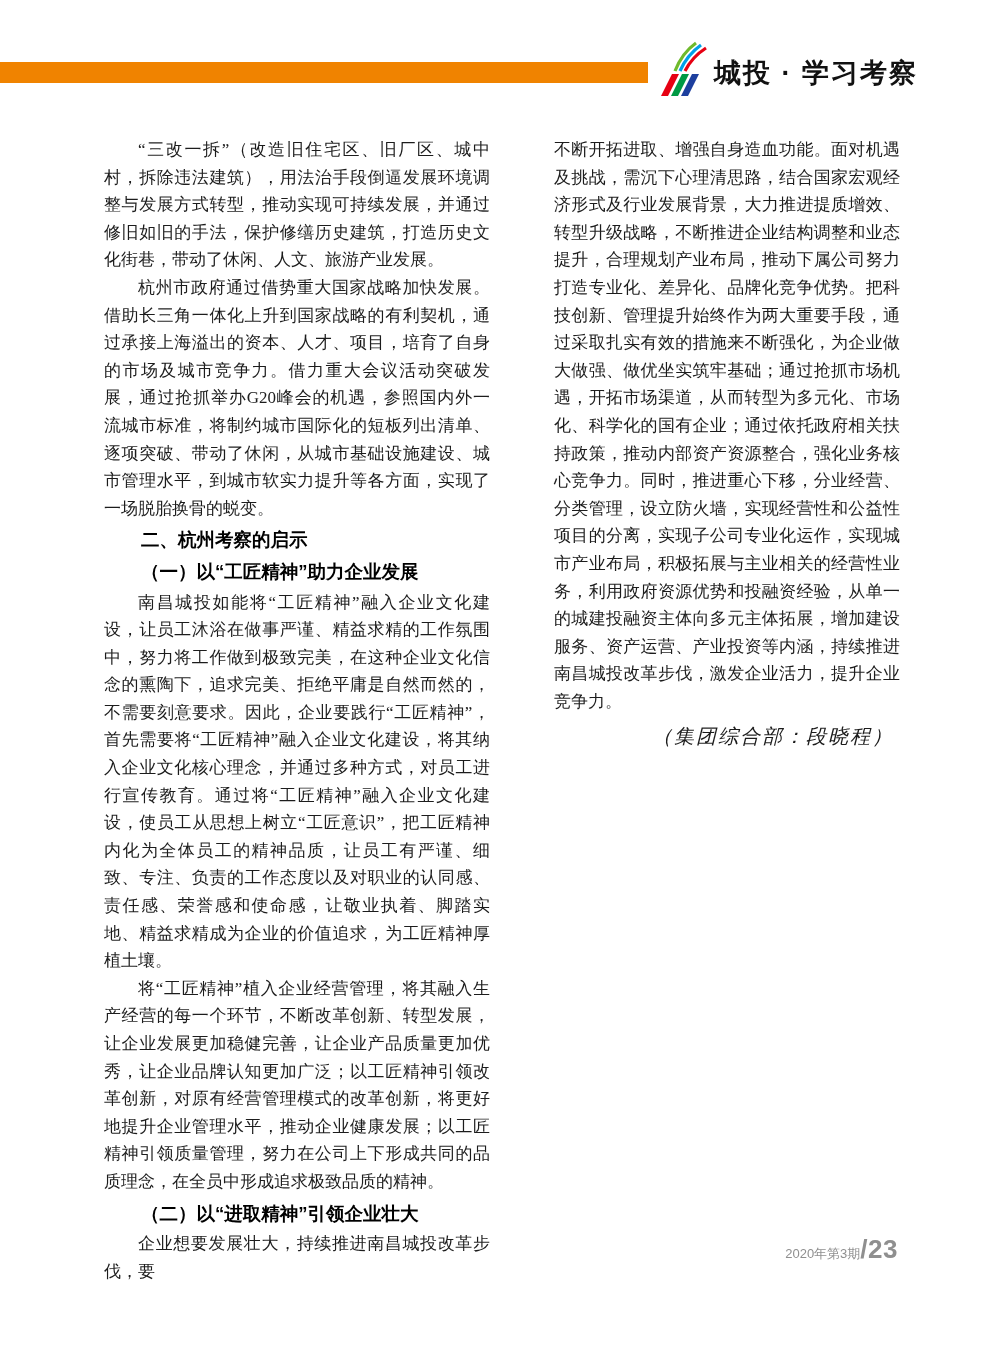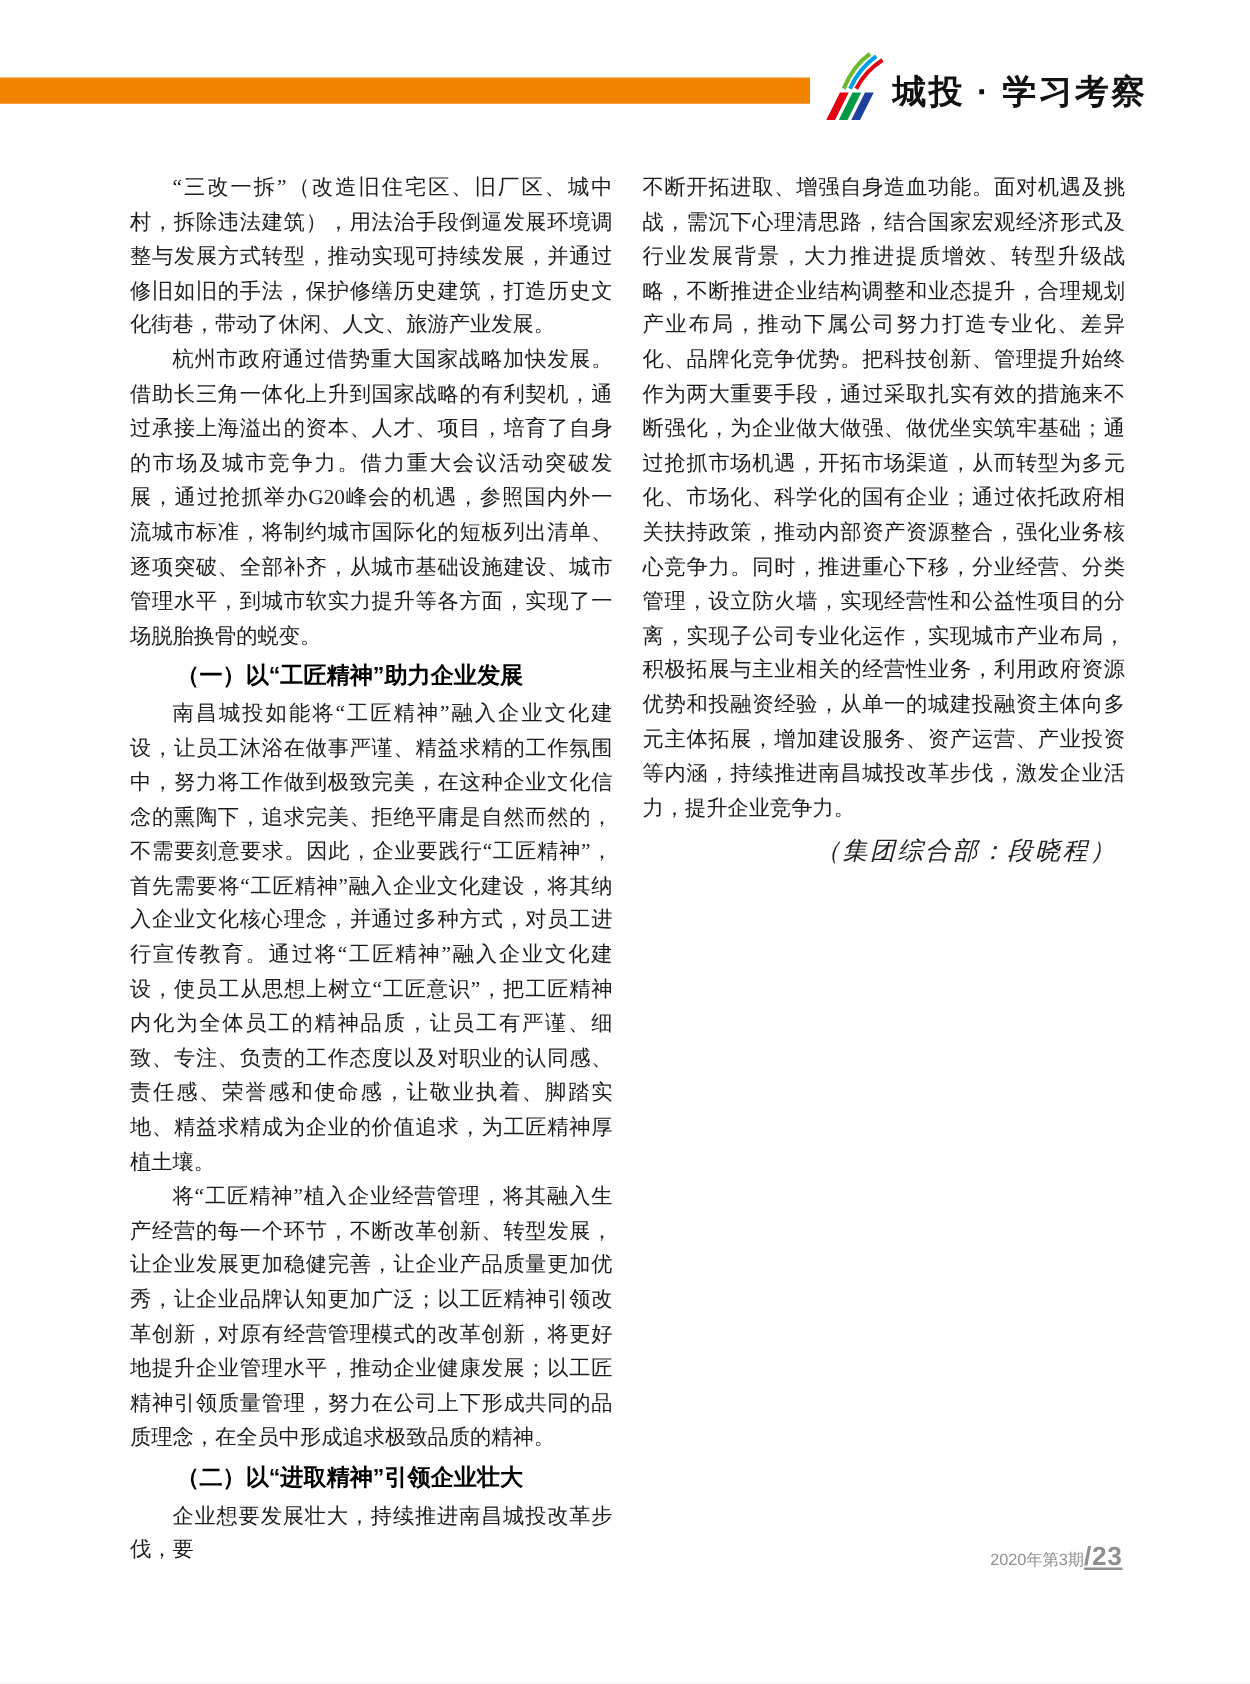--- a/index.html
+++ b/index.html
@@ -32,21 +32,21 @@
   }
   
   .col {
     position:absolute; top:136px; width:386px;
     font-size:17px; line-height:27.6px;
     text-align:justify;
   }
   .col-left  { left:104px; }
   .col-right { left:514px; }
   .col p.body { text-indent:2em; margin:0; }
-  .col p.body.noindent { text-indent:0; }
+  .col p.body.noindent { text-indent:0;margin-left:40px; }
   .col .h1, .col .h2 {
     font-family:"Liberation Sans","DejaVu Sans",sans-serif;
     font-weight:bold; font-size:18.5px; color:#000;
     text-indent:2em; line-height:27.6px;
     margin:4px 0 3px 0;
   }
   .signature {
     text-align:right;
     font-style:italic;
     letter-spacing:2px;
@@ -55,21 +55,21 @@
     margin-top:8px;
   }
   
   .footer {
     position:absolute; top:1234px; right:102px;
     color:#8f8f8f;
     font-family:"Liberation Sans","DejaVu Sans",sans-serif;
     white-space:nowrap;
   }
   .footer .issue { font-size:13px; }
-  .footer .pageno { font-size:21px; font-weight:bold; letter-spacing:0.5px;text-decoration:underline; }
+  .footer .pageno { font-size:26px; font-weight:bold; letter-spacing:0.5px; }
 </style>
 </head>
 <body>
 
 <div class="page">
 
   <div class="orange-bar"></div>
 
   <svg class="logo" viewBox="0 0 52 58" xmlns="http://www.w3.org/2000/svg">
 
@@ -79,21 +79,22 @@
 
     <polygon points="5,56 12,56 23,34 16,34" fill="#E60012"></polygon>
     <polygon points="15,56 22,56 33,34 26,34" fill="#009944"></polygon>
     <polygon points="25,56 32,56 43,34 36,34" fill="#1D3F9E"></polygon>
   </svg>
 
   <div class="brand">城投 · 学习考察</div>
 
   <div class="col col-left">
     <p class="body">“三改一拆”（改造旧住宅区、旧厂区、城中村，拆除违法建筑），用法治手段倒逼发展环境调整与发展方式转型，推动实现可持续发展，并通过修旧如旧的手法，保护修缮历史建筑，打造历史文化街巷，带动了休闲、人文、旅游产业发展。</p>
-    <p class="body">杭州市政府通过借势重大国家战略加快发展。借助长三角一体化上升到国家战略的有利契机，通过承接上海溢出的资本、人才、项目，培育了自身的市场及城市竞争力。借力重大会议活动突破发展，通过抢抓举办G20峰会的机遇，参照国内外一流城市标准，将制约城市国际化的短板列出清单、逐项突破、全部补齐，从城市基础设施建设、城市管理水平，到城市软实力提升等各方面，实现了一场脱胎换骨的蜕变。</p>
+    <p class="body">杭州市政府通过借势重大国家战略加快发展。借助长三角一体化上升到国家战略的有利契机，通过承接上海溢出的资本、人才、项目，培育了自身的市场及城市竞争力。借力重大会议活动突破发展，通过抢抓举办G20峰会的机遇，参照国内外一流城市标准，将制约城市国际化的短板列出清单、逐项突破、带动了休闲，从城市基础设施建设、城市管理水平，到城市软实力提升等各方面，实现了一场脱胎换骨的蜕变。</p>
+    <div class="h1">二、杭州考察的启示</div>
     <div class="h2">（一）以“工匠精神”助力企业发展</div>
     <p class="body">南昌城投如能将“工匠精神”融入企业文化建设，让员工沐浴在做事严谨、精益求精的工作氛围中，努力将工作做到极致完美，在这种企业文化信念的熏陶下，追求完美、拒绝平庸是自然而然的，不需要刻意要求。因此，企业要践行“工匠精神”，首先需要将“工匠精神”融入企业文化建设，将其纳入企业文化核心理念，并通过多种方式，对员工进行宣传教育。通过将“工匠精神”融入企业文化建设，使员工从思想上树立“工匠意识”，把工匠精神内化为全体员工的精神品质，让员工有严谨、细致、专注、负责的工作态度以及对职业的认同感、责任感、荣誉感和使命感，让敬业执着、脚踏实地、精益求精成为企业的价值追求，为工匠精神厚植土壤。</p>
     <p class="body">将“工匠精神”植入企业经营管理，将其融入生产经营的每一个环节，不断改革创新、转型发展，让企业发展更加稳健完善，让企业产品质量更加优秀，让企业品牌认知更加广泛；以工匠精神引领改革创新，对原有经营管理模式的改革创新，将更好地提升企业管理水平，推动企业健康发展；以工匠精神引领质量管理，努力在公司上下形成共同的品质理念，在全员中形成追求极致品质的精神。</p>
     <div class="h2">（二）以“进取精神”引领企业壮大</div>
     <p class="body">企业想要发展壮大，持续推进南昌城投改革步伐，要</p>
   </div>
 
   <div class="col col-right">
     <p class="body noindent">不断开拓进取、增强自身造血功能。面对机遇及挑战，需沉下心理清思路，结合国家宏观经济形式及行业发展背景，大力推进提质增效、转型升级战略，不断推进企业结构调整和业态提升，合理规划产业布局，推动下属公司努力打造专业化、差异化、品牌化竞争优势。把科技创新、管理提升始终作为两大重要手段，通过采取扎实有效的措施来不断强化，为企业做大做强、做优坐实筑牢基础；通过抢抓市场机遇，开拓市场渠道，从而转型为多元化、市场化、科学化的国有企业；通过依托政府相关扶持政策，推动内部资产资源整合，强化业务核心竞争力。同时，推进重心下移，分业经营、分类管理，设立防火墙，实现经营性和公益性项目的分离，实现子公司专业化运作，实现城市产业布局，积极拓展与主业相关的经营性业务，利用政府资源优势和投融资经验，从单一的城建投融资主体向多元主体拓展，增加建设服务、资产运营、产业投资等内涵，持续推进南昌城投改革步伐，激发企业活力，提升企业竞争力。</p>
     <p class="signature">（集团综合部：段晓程）</p>

